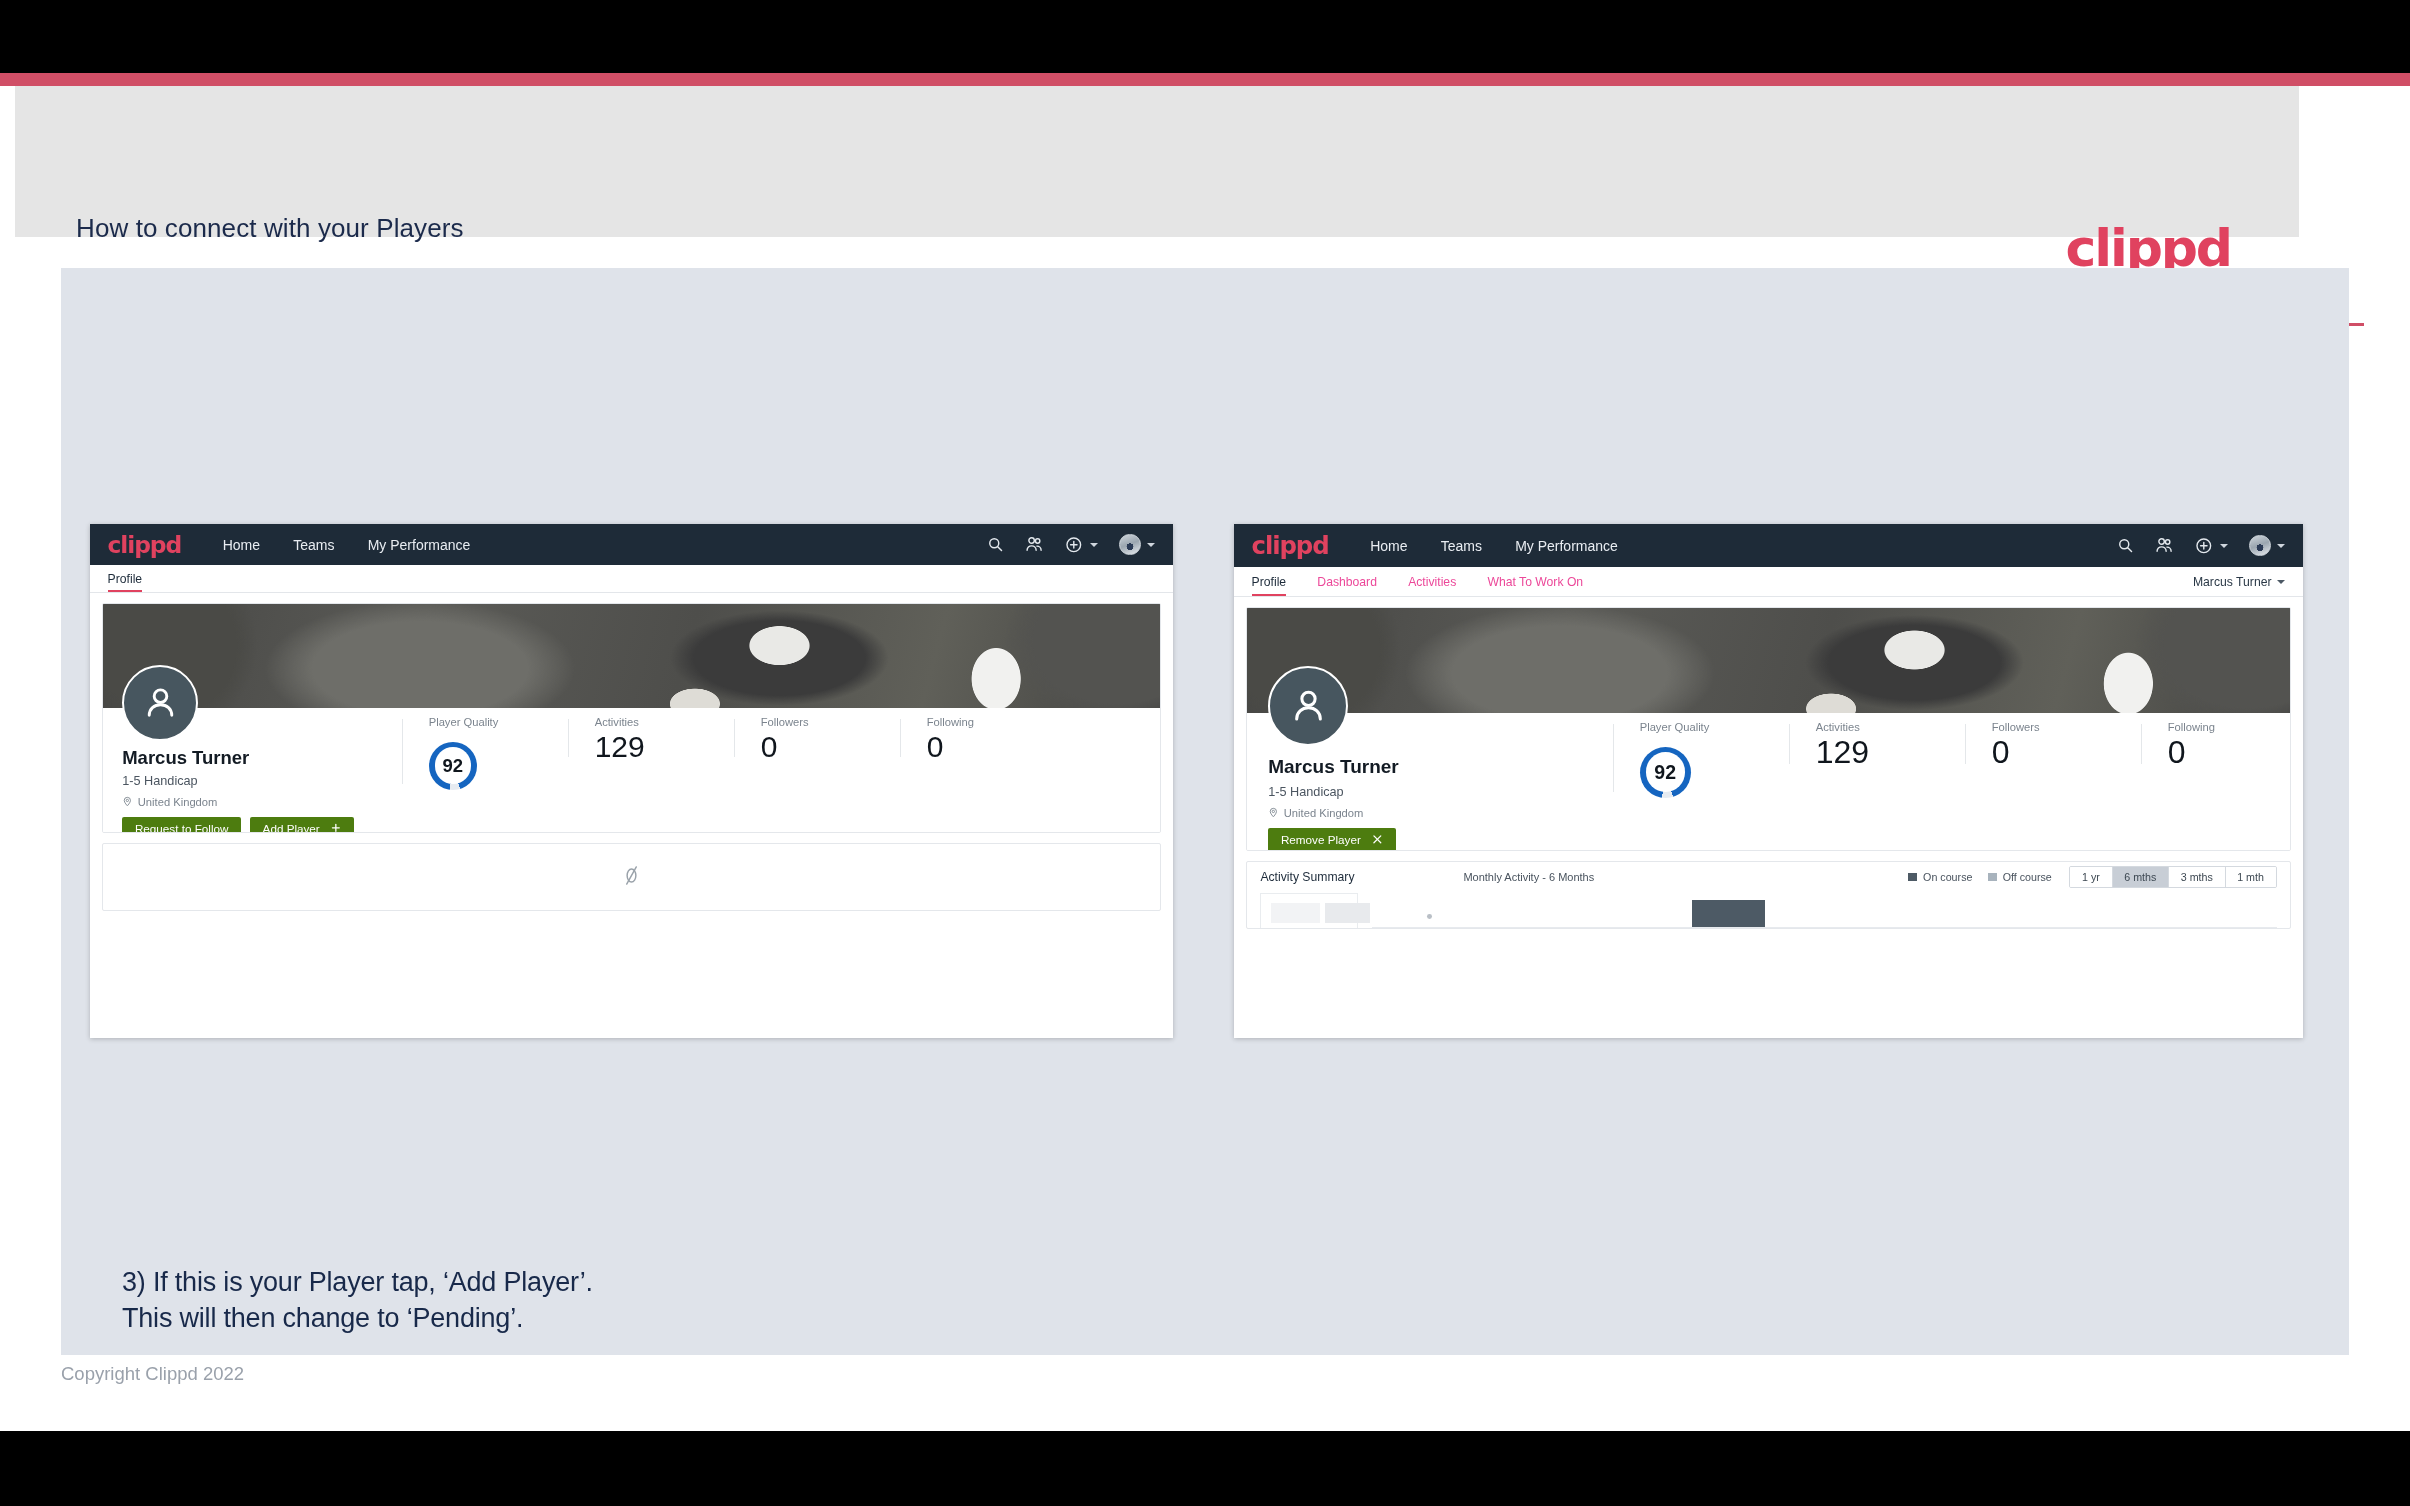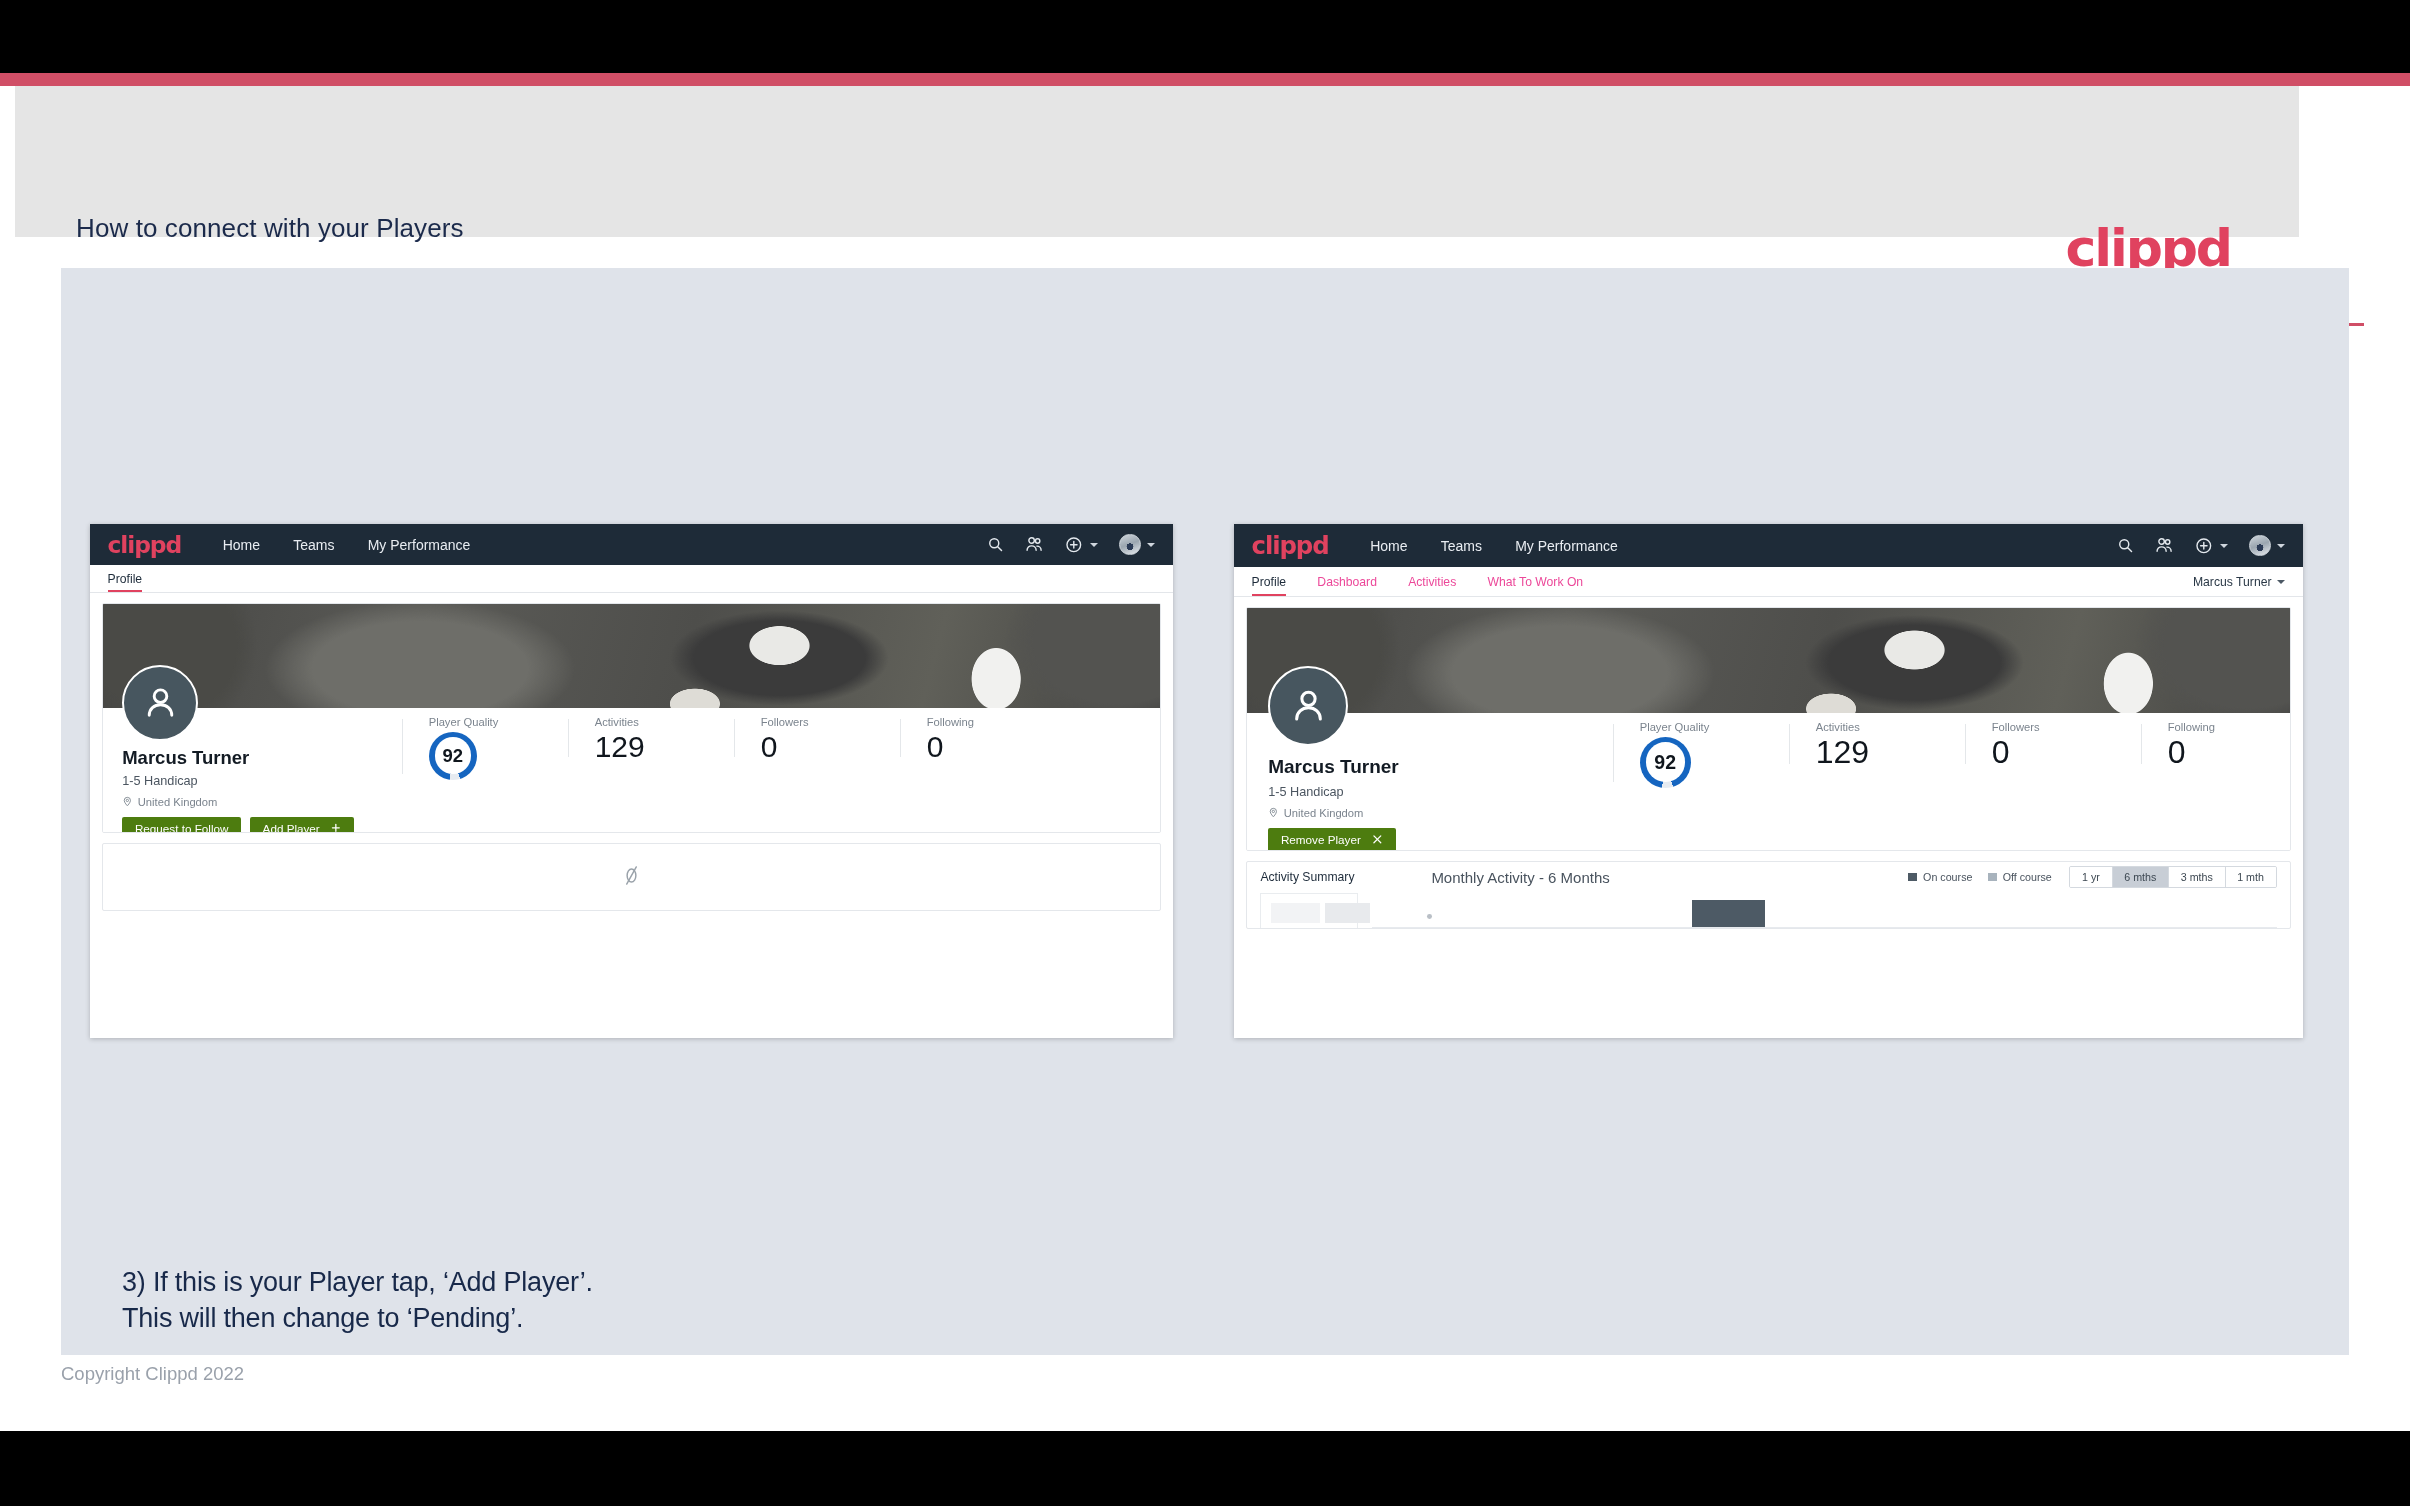--- a/index.html
+++ b/index.html
@@ -170,21 +170,21 @@
   .stat::before {
     content:""; position:absolute; left:0; top:3.9px; bottom:5.9px; width:1px; background:#e4e7ea;
   }
   .stat-label { font-size:11.2px; color:#7b848e; margin-bottom:3.9px; }
   .stat-value { font-size:30px; color:#10161d; line-height:1.05; }
   .shot-right .stat-value { font-size:32px; }
 
   .pq-ring {
     position:relative; width:48px; height:48px; border-radius:50%;
     background: conic-gradient(from 188deg, #1565c0 0% 93%, #e6ebf1 93% 100%);
-    display:flex; align-items:center; justify-content:center; margin-top:4px;
+    display:flex; align-items:center; justify-content:center; margin-top:14px;
   }
   .shot-right .pq-ring { width:51px; height:51px; }
   .pq-ring::after {
     content:""; position:absolute; left:5.9px; top:5.9px; right:5.9px; bottom:5.9px;
     background:#fff; border-radius:50%;
   }
   .pq-val {
     position:relative; z-index:2; font-size:18.5px; font-weight:bold; color:#10161d;
   }
   .shot-right .pq-val { font-size:19.5px; }
@@ -196,21 +196,21 @@
     display:flex; align-items:center; justify-content:center;
   }
 
   
   .activity-card {
     position:relative; margin:9.8px 11.7px 0 11.7px; background:#fff;
     border:1px solid #e4e7eb; border-radius:2px; height:68px; overflow:hidden;
   }
   .act-head { display:flex; align-items:center; height:31px; padding:0 13.7px; }
   .act-title { font-size:12.2px; color:#1d2b3a; width:171px; }
-  .act-sub { font-size:15px; color:#49535e; }
+  .act-sub { font-size:11px; color:#49535e;margin-left:32px; }
   .act-right { margin-left:auto; display:flex; align-items:center; gap:17.6px; }
   .legend { display:flex; align-items:center; gap:15.6px; }
   .legend-item { display:flex; align-items:center; gap:5.9px; font-size:10.7px; color:#49535e; }
   .swatch { width:8.8px; height:8.8px; }
   .rangebtns { display:flex; border:1px solid #d4d9df; border-radius:2px; overflow:hidden; }
   .rbtn {
     font-size:10.7px; color:#3d4852; padding:0 11.7px; height:19.5px;
     display:flex; align-items:center; border-right:1px solid #d4d9df; background:#fff;
     white-space:nowrap;
   }

